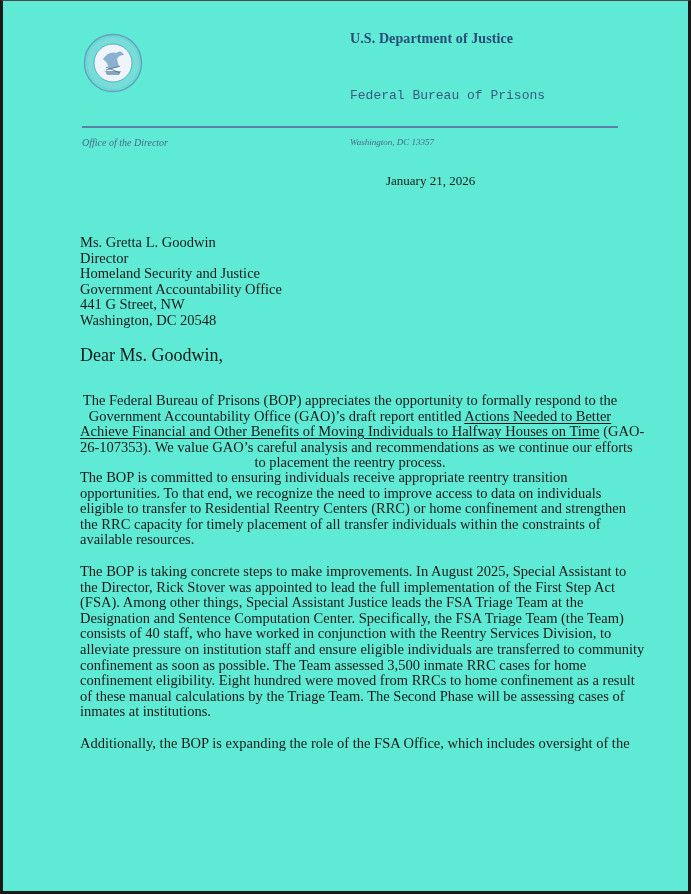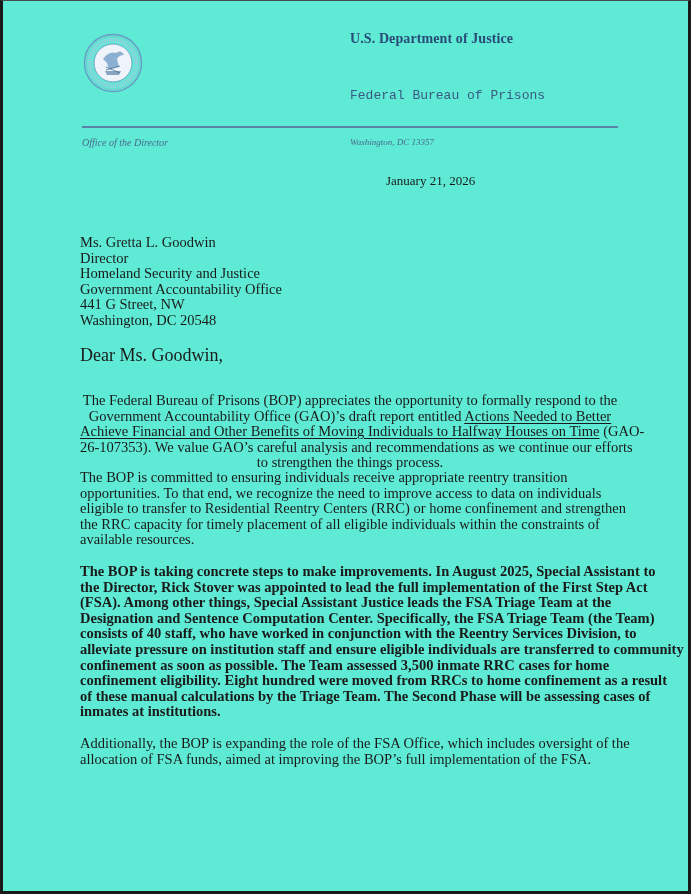--- a/index.html
+++ b/index.html
@@ -62,21 +62,21 @@
 
     .para {
       position: absolute; left: 77px; width: 540px;
       font-size: 14.5px; line-height: 15.6px; color: #1a1a1a;
     }
     .para .ln { white-space: nowrap; display: block; }
     .u { text-decoration: underline; text-underline-offset: 2px; }
 
     #p1 { top: 392px; text-align: center; }
     #p2 { top: 469px; }
-    #p3 { top: 563px; font-weight: bold; }
+    #p3 { top: 563px; }
     #p4 { top: 735px; }
   </style>
 </head>
 <body>
 
 <div class="page">
 
   <svg class="seal" viewBox="0 0 60 60">
     <circle cx="30" cy="30" r="28.5" fill="none" stroke="#6a9ac4" stroke-width="1.4"></circle>
     <circle cx="30" cy="30" r="26.5" fill="none" stroke="#8ab0d2" stroke-width="0.6"></circle>
@@ -107,42 +107,41 @@
     <div>Washington, DC 20548</div>
   </div>
 
   <div class="salutation">Dear Ms. Goodwin,</div>
 
   <div class="para" id="p1">
     <span class="ln">The Federal Bureau of Prisons (BOP) appreciates the opportunity to formally respond to the</span>
     <span class="ln"><span>Government Accountability Office (GAO)’s draft report entitled </span><span class="u">Actions Needed to Better</span></span>
     <span class="ln"><span class="u">Achieve Financial and Other Benefits of Moving Individuals to Halfway Houses on Time</span><span> (GAO-</span></span>
     <span class="ln">26-107353). We value GAO’s careful analysis and recommendations as we continue our efforts</span>
-    <span class="ln">to strengthen the things process.</span>
+    <span class="ln">to placement the reentry process.</span>
   </div>
 
   <div class="para" id="p2">
     <span class="ln">The BOP is committed to ensuring individuals receive appropriate reentry transition</span>
     <span class="ln">opportunities. To that end, we recognize the need to improve access to data on individuals</span>
     <span class="ln">eligible to transfer to Residential Reentry Centers (RRC) or home confinement and strengthen</span>
-    <span class="ln">the RRC capacity for timely placement of all eligible individuals within the constraints of</span>
+    <span class="ln">the RRC capacity for timely placement of all transfer individuals within the constraints of</span>
     <span class="ln">available resources.</span>
   </div>
 
   <div class="para" id="p3">
     <span class="ln">The BOP is taking concrete steps to make improvements. In August 2025, Special Assistant to</span>
     <span class="ln">the Director, Rick Stover was appointed to lead the full implementation of the First Step Act</span>
     <span class="ln">(FSA). Among other things, Special Assistant Justice leads the FSA Triage Team at the</span>
     <span class="ln">Designation and Sentence Computation Center. Specifically, the FSA Triage Team (the Team)</span>
     <span class="ln">consists of 40 staff, who have worked in conjunction with the Reentry Services Division, to</span>
     <span class="ln">alleviate pressure on institution staff and ensure eligible individuals are transferred to community</span>
     <span class="ln">confinement as soon as possible. The Team assessed 3,500 inmate RRC cases for home</span>
     <span class="ln">confinement eligibility. Eight hundred were moved from RRCs to home confinement as a result</span>
     <span class="ln">of these manual calculations by the Triage Team. The Second Phase will be assessing cases of</span>
     <span class="ln">inmates at institutions.</span>
   </div>
 
   <div class="para" id="p4">
     <span class="ln">Additionally, the BOP is expanding the role of the FSA Office, which includes oversight of the</span>
-    <span class="ln">allocation of FSA funds, aimed at improving the BOP’s full implementation of the FSA.</span>
   </div>
 
 </div>
 
 </body></html>

